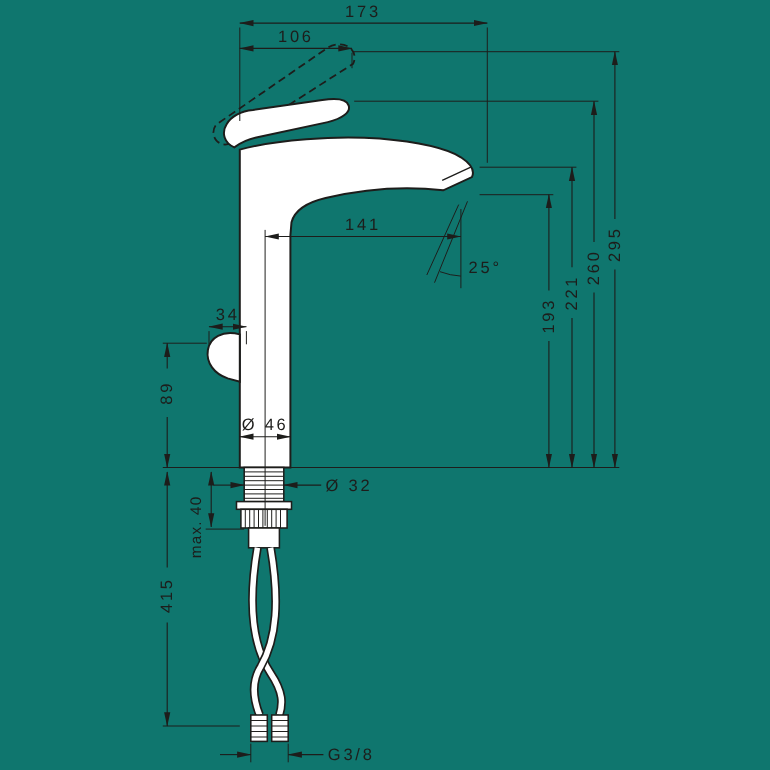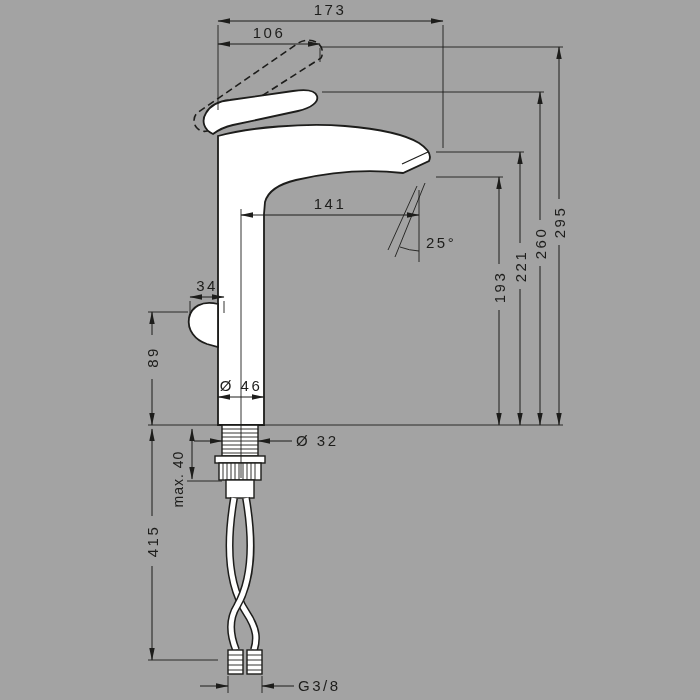--- a/index.html
+++ b/index.html
@@ -1,16 +1,16 @@
 <!DOCTYPE html>
 <html><head>
 <meta charset="utf-8">
 <style>
   html,body{margin:0;padding:0;background:#fff;}
-  .canvas{width:700px;height:700px;background:#a3a3a3;position:relative;overflow:hidden;}
+  .canvas{width:700px;height:700px;background:#0f766e;position:relative;overflow:hidden;}
   svg text{font-family:"Liberation Sans",sans-serif;font-size:15px;fill:#1d1d1b;letter-spacing:2.5px;}
   svg text.small{font-size:14px;letter-spacing:1px;}
   .mid{text-anchor:middle;}
   .outline{fill:#fff;stroke:#1d1d1b;stroke-width:1.8;}
   .thin{fill:none;stroke:#1d1d1b;stroke-width:1.2;}
   .dashed{fill:none;stroke:#1d1d1b;stroke-width:1.6;stroke-dasharray:7,4;}
   .hw{fill:#fff;stroke:#1d1d1b;stroke-width:1.4;}
   .hatch{stroke:#1d1d1b;stroke-width:0.9;}
   .ext{stroke:#1d1d1b;stroke-width:0.9;fill:none;}
   .dim{stroke:#1d1d1b;stroke-width:1;fill:none;}

